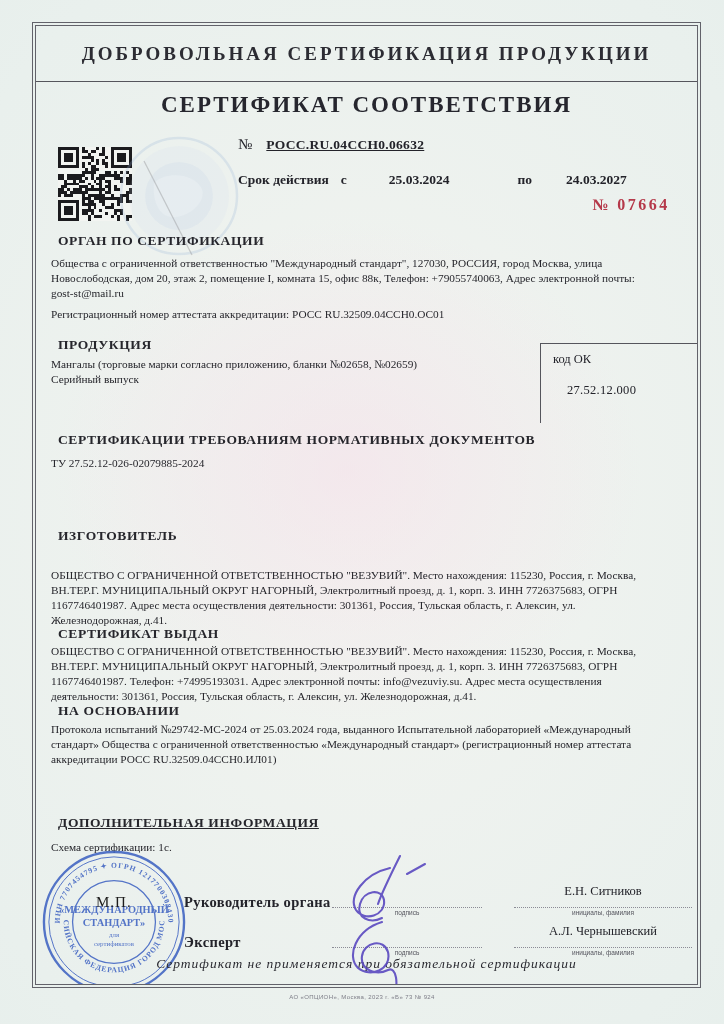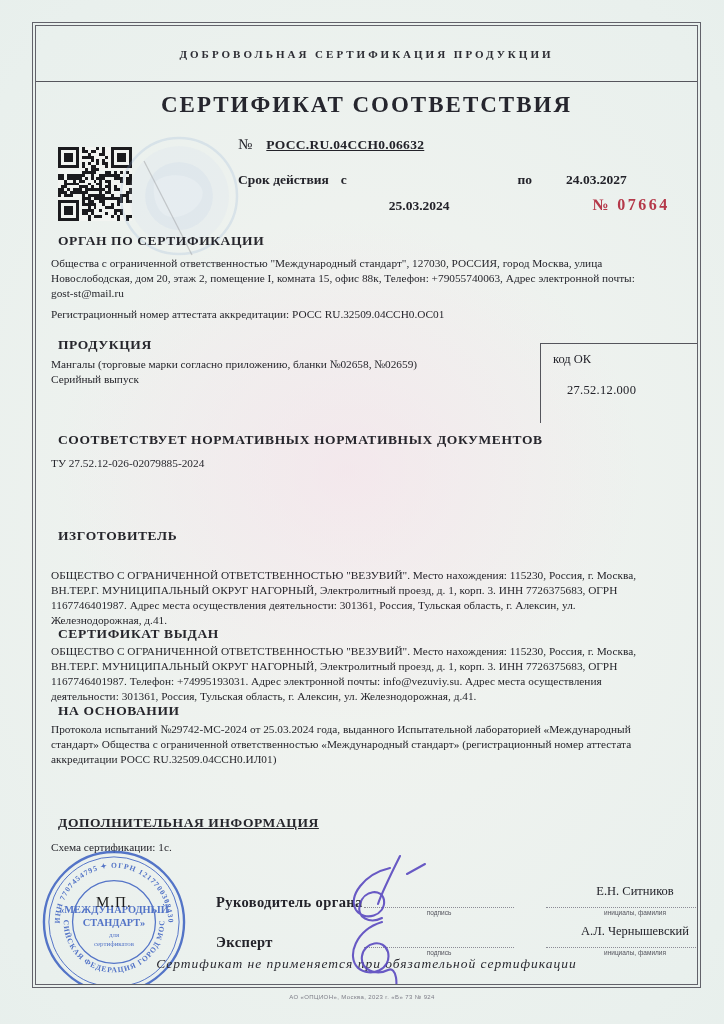--- a/index.html
+++ b/index.html
@@ -23,32 +23,32 @@
   }
   .frame-inner {
     position:absolute; inset:2px;
     border:1px solid #62626a;
     overflow:hidden;
   }
   .banner {
     position:absolute; left:0; top:0; width:100%; height:56px;
     border-bottom:1.5px solid #55555c;
     display:flex; align-items:center; justify-content:center;
-    font-weight:bold; font-size:11px; letter-spacing:3px; color:#2c2c33;
+    font-weight:bold; font-size:19px; letter-spacing:3px; color:#2c2c33;
   }
   .doc-title {
     position:absolute; left:0; top:66px; width:100%;
     text-align:center; font-weight:bold; font-size:23px; letter-spacing:2px; color:#26262e;
   }
   .no-row { position:absolute; left:202px; top:110px; font-size:13px; display:flex; align-items:baseline; }
   .no-row .no-sign { font-size:15px; margin-right:14px; }
   .no-row .no-val { font-weight:bold; font-size:13.5px; letter-spacing:.3px;text-decoration:underline; }
   .validity-row { position:absolute; left:202px; top:146px; font-size:13.5px; font-weight:bold; display:flex; }
   .validity-row .vf { margin-left:12px; }
-  .validity-row .vdate1 { margin-left:42px;margin-top:26px; }
+  .validity-row .vdate1 { margin-left:42px; }
   .validity-row .vpo { margin-left:68px; }
   .validity-row .vdate2 { margin-left:34px; }
   .serial-red {
     position:absolute; left:520px; top:170px; width:150px; text-align:center;
     font-weight:bold; font-size:16px; letter-spacing:2.5px;
   }
   .qr { position:absolute; left:22px; top:121px; width:74px; height:74px; }
   .watermark { position:absolute; left:78px; top:105px; width:130px; height:130px; opacity:.55; }
 
   .sec-heading { font-weight:bold; font-size:13.5px; letter-spacing:.6px; color:#26262c; }
@@ -58,21 +58,21 @@
   .code-box {
     position:absolute; left:504px; width:159px;
     border-top:1.2px solid #55555c; border-left:1.2px solid #55555c;
     padding:8px 0 0 12px; font-size:12.5px;
   }
   .code-box .code-val { margin:16px 0 0 14px; font-size:12.5px; letter-spacing:.3px; }
 
   .stamp-wrap { position:absolute; left:4px; top:822px; width:148px; height:148px; opacity:.88; }
   .mp-label { position:absolute; left:60px; top:868px; font-size:15px; color:#1c1c1c; letter-spacing:1px; z-index:5; }
 
-  .sig-block { position:absolute; left:148px; top:858px; width:512px;padding-left:32px; }
+  .sig-block { position:absolute; left:148px; top:858px; width:512px; }
   .sig-row { position:relative; height:40px; }
   .sig-role { position:absolute; left:0; top:10px; font-weight:bold; font-size:14.5px; letter-spacing:.4px; }
   .sig-linecell { position:absolute; left:148px; top:0; width:150px; }
   .sig-namecell { position:absolute; left:330px; top:0; width:178px; }
   .ruled { border-bottom:1px dotted #8b8b95; height:24px; text-align:center; font-size:12.5px; }
   .cap { text-align:center; font-family:"Liberation Sans", sans-serif; font-size:6.5px; color:#55555e; margin-top:1px; }
   .ink-sig { position:absolute; left:276px; top:826px; width:150px; height:150px; z-index:6; }
 
   .bottom-note {
     position:absolute; left:0; top:930px; width:100%;
@@ -139,21 +139,21 @@
 
       <div class="abs sec-heading" style="left:22px; top:311px;">ПРОДУКЦИЯ</div>
       <div class="abs body-txt" style="left:15px; top:331px; width:470px;">Мангалы (торговые марки согласно приложению, бланки №02658, №02659)</div>
       <div class="abs body-txt" style="left:15px; top:346px; width:470px;">Серийный выпуск</div>
 
       <div class="code-box" style="top:317px; height:80px;">
         <div>код ОК</div>
         <div class="code-val">27.52.12.000</div>
       </div>
 
-      <div class="abs sec-heading" style="left:22px; top:406px;">СООТВЕТСТВУЕТ НОРМАТИВНЫХ НОРМАТИВНЫХ ДОКУМЕНТОВ</div>
+      <div class="abs sec-heading" style="left:22px; top:406px;">СЕРТИФИКАЦИИ ТРЕБОВАНИЯМ НОРМАТИВНЫХ ДОКУМЕНТОВ</div>
       <div class="abs body-txt" style="left:15px; top:430px; width:470px;">ТУ 27.52.12-026-02079885-2024</div>
 
 
       <div class="abs sec-heading" style="left:22px; top:502px;">ИЗГОТОВИТЕЛЬ</div>
       <div class="abs body-txt" style="left:15px; top:542px; width:608px;">ОБЩЕСТВО С ОГРАНИЧЕННОЙ ОТВЕТСТВЕННОСТЬЮ "ВЕЗУВИЙ". Место нахождения: 115230, Россия, г. Москва, ВН.ТЕР.Г. МУНИЦИПАЛЬНЫЙ ОКРУГ НАГОРНЫЙ, Электролитный проезд, д. 1, корп. 3. ИНН 7726375683, ОГРН 1167746401987. Адрес места осуществления деятельности: 301361, Россия, Тульская область, г. Алексин, ул. Железнодорожная, д.41.</div>
 
       <div class="abs sec-heading" style="left:22px; top:600px;">СЕРТИФИКАТ ВЫДАН</div>
       <div class="abs body-txt" style="left:15px; top:618px; width:608px;">ОБЩЕСТВО С ОГРАНИЧЕННОЙ ОТВЕТСТВЕННОСТЬЮ "ВЕЗУВИЙ". Место нахождения: 115230, Россия, г. Москва, ВН.ТЕР.Г. МУНИЦИПАЛЬНЫЙ ОКРУГ НАГОРНЫЙ, Электролитный проезд, д. 1, корп. 3. ИНН 7726375683, ОГРН 1167746401987. Телефон: +74995193031. Адрес электронной почты: info@vezuviy.su. Адрес места осуществления деятельности: 301361, Россия, Тульская область, г. Алексин, ул. Железнодорожная, д.41.</div>
 
       <div class="abs sec-heading" style="left:22px; top:677px;">НА ОСНОВАНИИ</div>

